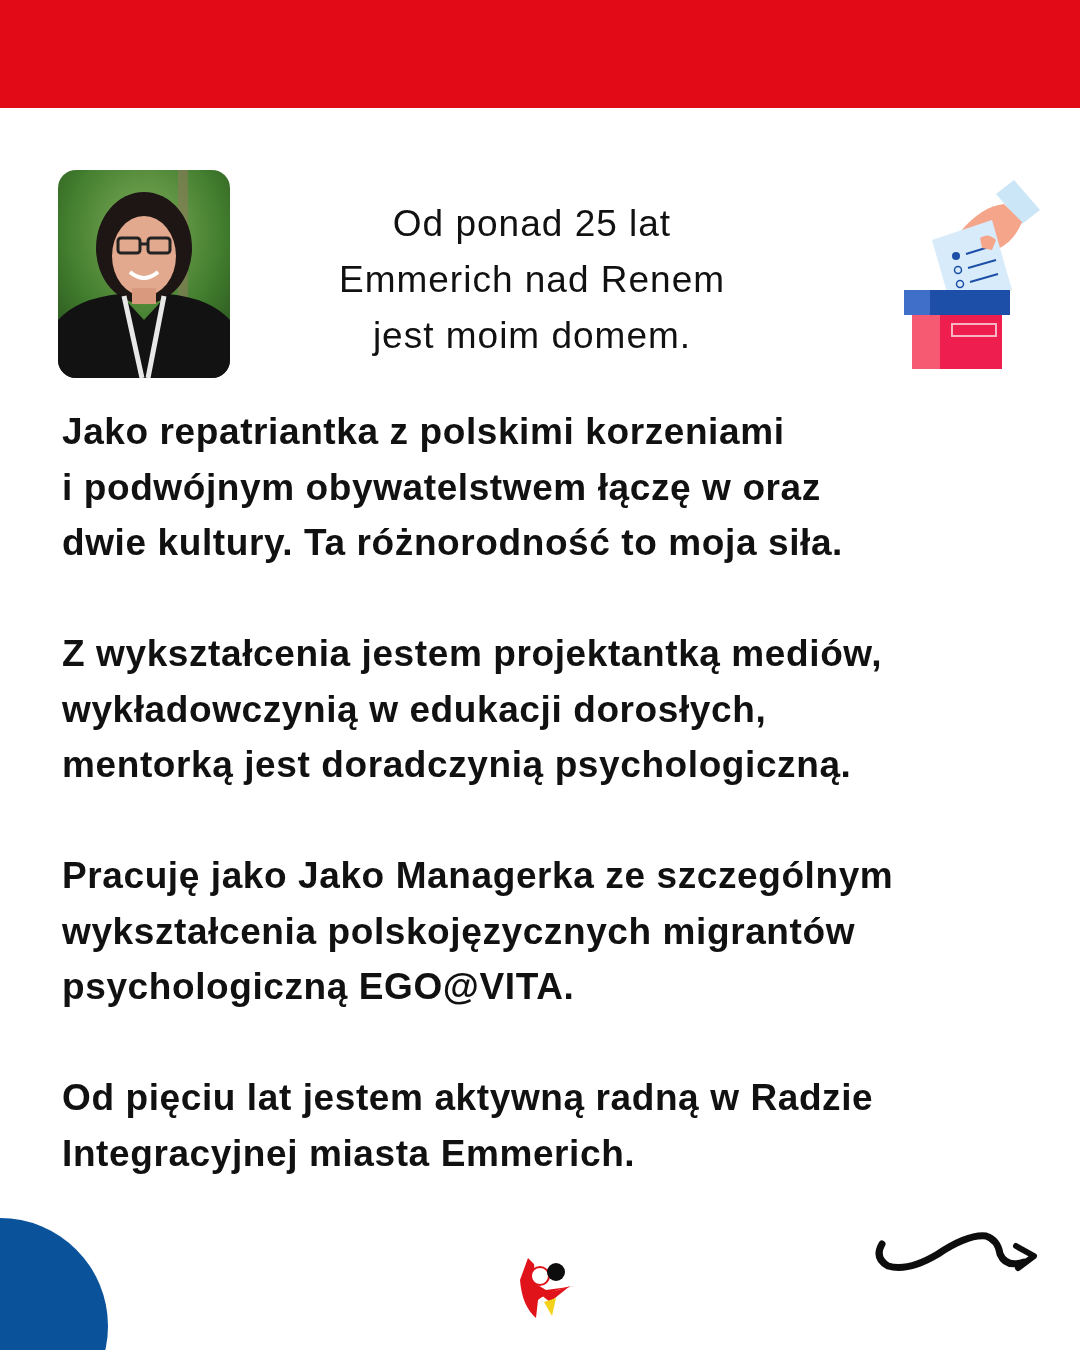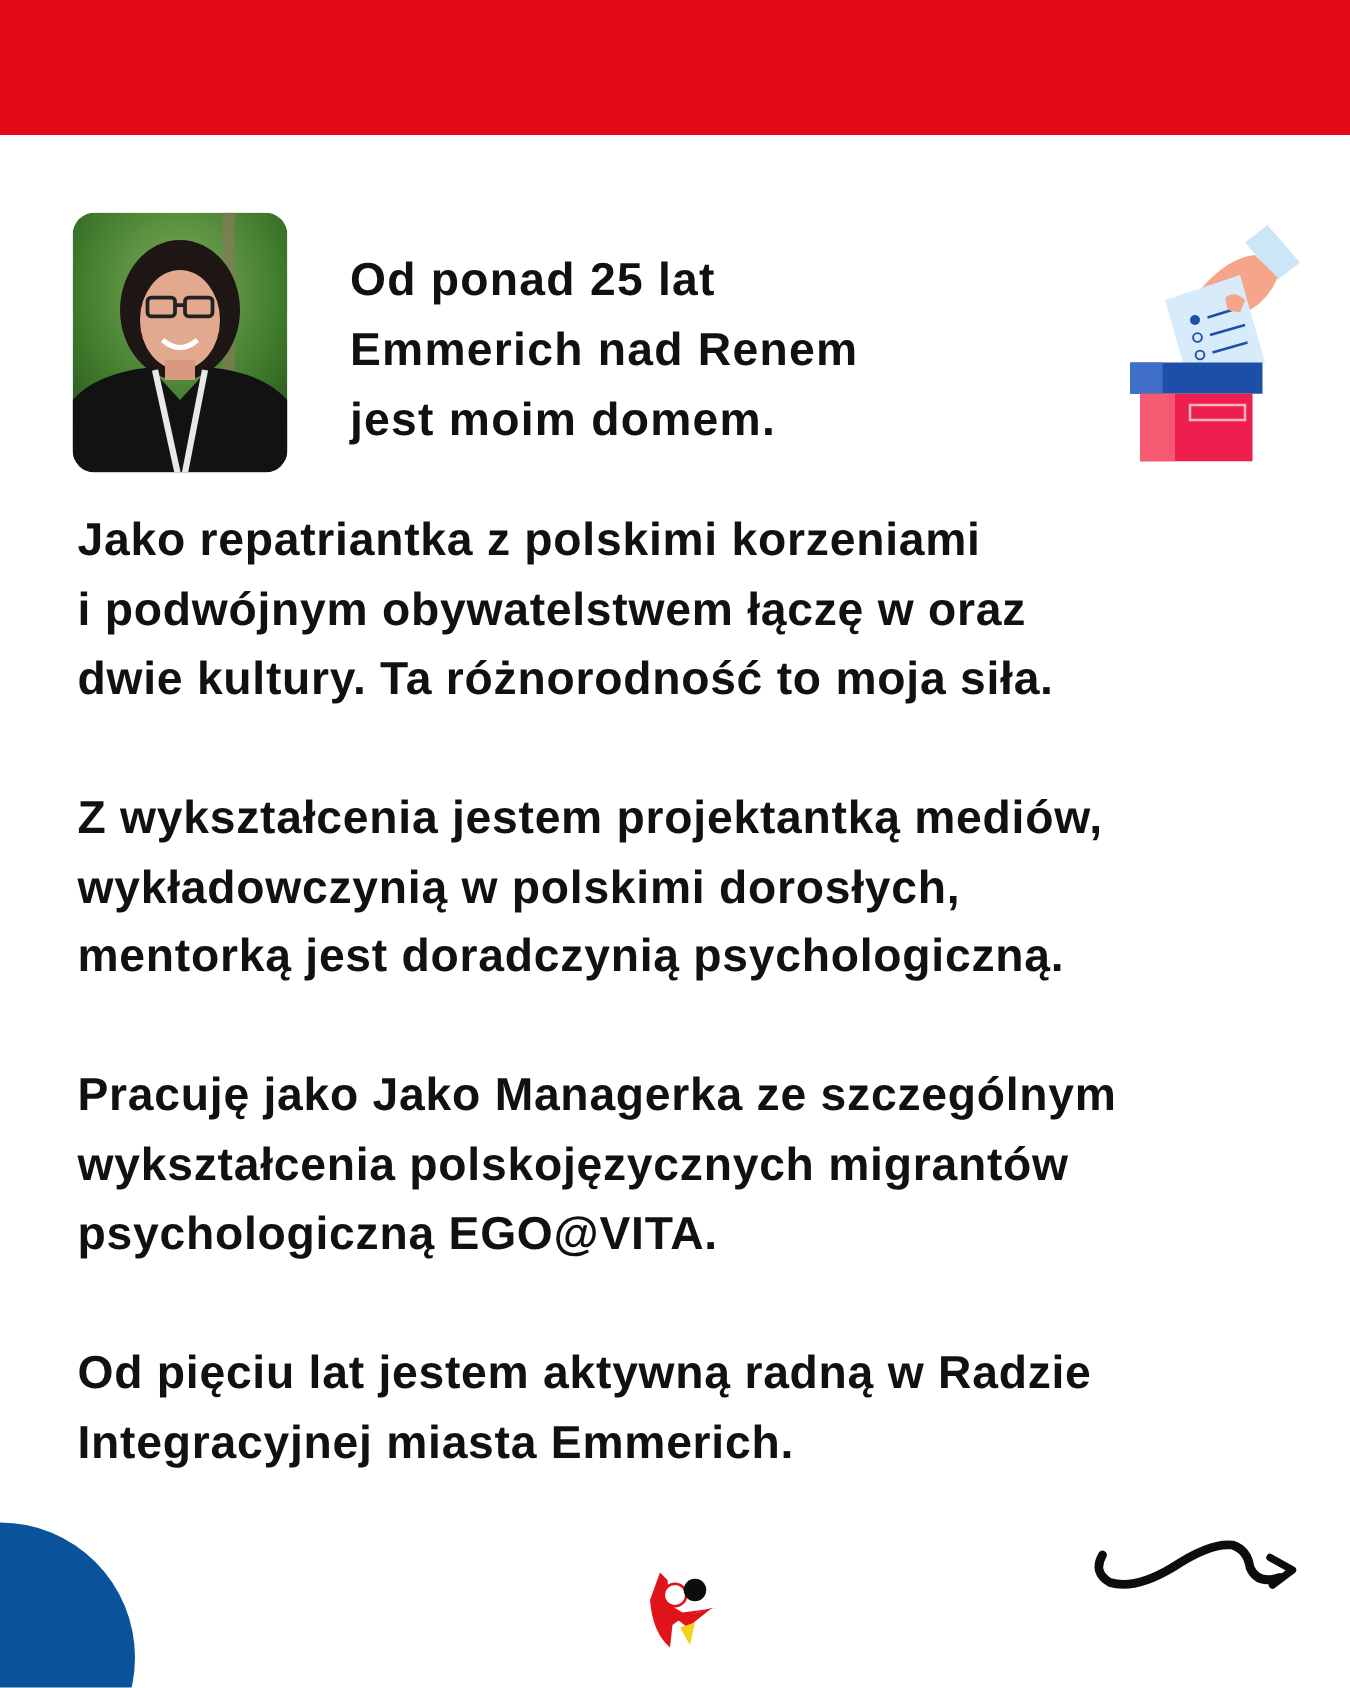--- a/index.html
+++ b/index.html
@@ -8,22 +8,22 @@
     background: #ffffff;
     font-family: "Liberation Sans", "DejaVu Sans", sans-serif;
     color: #111111;
   }
   .top-bar { position: absolute; left: 0; top: 0; width: 1080px; height: 108px; background: #e30a17; }
   .photo {
     position: absolute; left: 58px; top: 170px; width: 172px; height: 208px;
     border-radius: 18px; overflow: hidden;
   }
   .headline {
-    position: absolute; left: 280px; top: 196px; width: 540px;
-    font-weight: bold; font-size: 37px; line-height: 56px;
+    position: absolute; left: 262px; top: 196px; width: 540px;
+    text-align: center; font-weight: normal; font-size: 37px; line-height: 56px;
     letter-spacing: 1px;
   }
   .headline div { white-space: nowrap; }
   .ballot { position: absolute; left: 896px; top: 176px; width: 148px; height: 196px; }
   .body-text {
     position: absolute; left: 62px; top: 404px; width: 990px;
     font-size: 37px; line-height: 55.5px; letter-spacing: 0.6px; font-weight: bold;
   }
   .body-text p { margin: 0 0 55.5px 0; }
   .body-text .line { display: block; white-space: nowrap; }
@@ -89,21 +89,21 @@
 </div>
 
 <div class="body-text">
   <p>
     <span class="line">Jako repatriantka z polskimi korzeniami</span>
     <span class="line">i podwójnym obywatelstwem łączę w oraz</span>
     <span class="line">dwie kultury. Ta różnorodność to moja siła.</span>
   </p>
   <p>
     <span class="line">Z wykształcenia jestem projektantką mediów,</span>
-    <span class="line">wykładowczynią w polskimi dorosłych,</span>
+    <span class="line">wykładowczynią w edukacji dorosłych,</span>
     <span class="line">mentorką jest doradczynią psychologiczną.</span>
   </p>
   <p>
     <span class="line">Pracuję jako Jako Managerka ze szczególnym</span>
     <span class="line">wykształcenia polskojęzycznych migrantów</span>
     <span class="line">psychologiczną EGO@VITA.</span>
   </p>
   <p>
     <span class="line">Od pięciu lat jestem aktywną radną w Radzie</span>
     <span class="line">Integracyjnej miasta Emmerich.</span>

